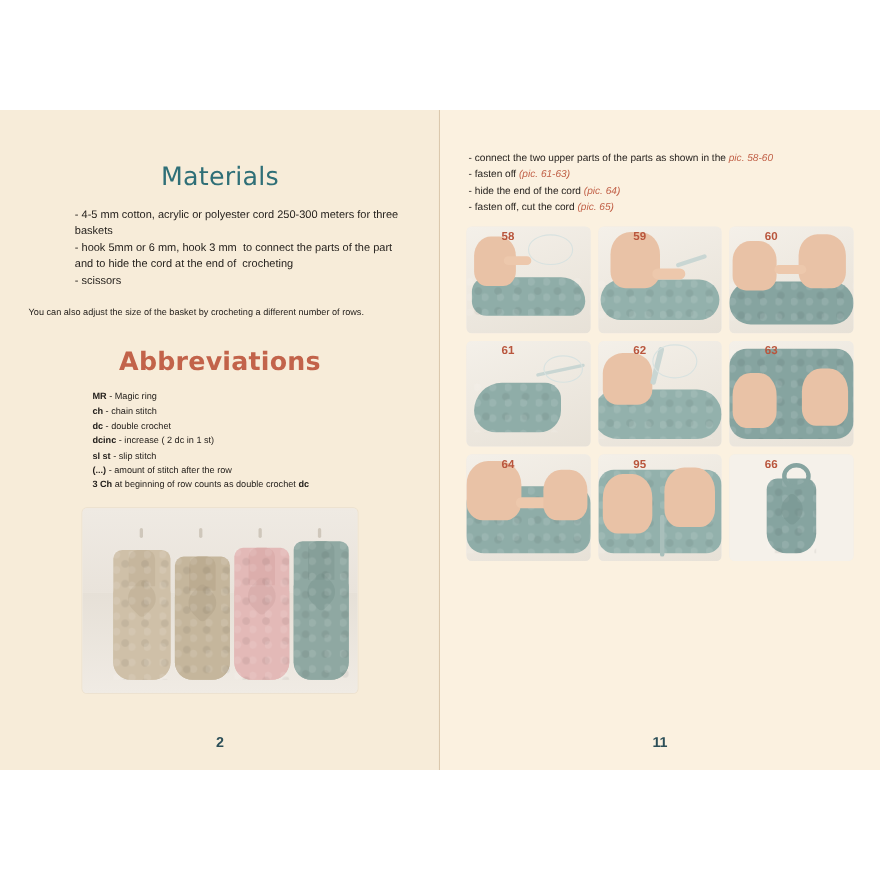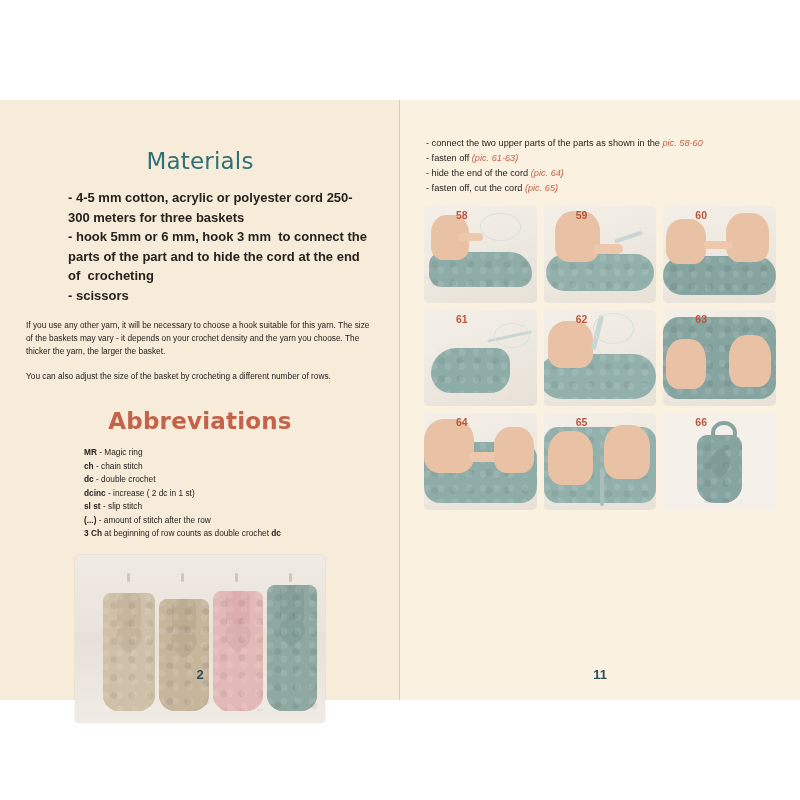--- a/index.html
+++ b/index.html
@@ -52,25 +52,24 @@
     margin: 18px 0 14px 0;
     letter-spacing: 0.2px;
   }
   h1.section-title.abbrev {
     color: #c2634a;
     margin-top: 26px;
     margin-bottom: 12px;
     font-weight: bold;
   }
   .mat-list {
-    font-size: 13px;
+    font-size: 10px;
     line-height: 1.5;
     color: #26221e;
     margin: 0 0 14px 42px;
-    font-weight: bold;
   }
   .mat-list div { white-space: pre-wrap; }
   .para {
     font-size: 8.3px;
     line-height: 1.55;
     color: #26221e;
     margin: 0 0 12px 0;
   }
   .abbr-list {
     font-size: 8.3px;
@@ -212,21 +211,20 @@
   <div class="page left">
 
     <h1 class="section-title">Materials</h1>
 
     <div class="mat-list">
       <div>- 4-5 mm cotton, acrylic or polyester cord 250-300 meters for three baskets</div>
       <div>- hook 5mm or 6 mm, hook 3 mm  to connect the parts of the part and to hide the cord at the end of  crocheting</div>
       <div>- scissors</div>
     </div>
 
-    <p class="para">If you use any other yarn, it will be necessary to choose a hook suitable for this yarn.  The size of the baskets may vary - it depends on your crochet density and the yarn you choose. The thicker the yarn, the larger the basket.</p>
     <p class="para">You can also adjust the size of the basket by crocheting a different number of rows.</p>
 
     <h1 class="section-title abbrev">Abbreviations</h1>
 
     <div class="abbr-list">
       <div><b>MR</b><span> - Magic ring</span></div>
       <div><b>ch</b><span> - chain stitch</span></div>
       <div><b>dc</b><span> - double crochet</span></div>
       <div><b>dcinc</b><span> - increase ( 2 dc in 1 st)</span></div>
       <div><b>sl st</b><span> - slip stitch</span></div>
@@ -369,21 +367,21 @@
 
       <div class="cell">
         <div class="inner">
           <div class="bgtable"></div>
           <div class="yarn t2" style="left:0%; top:14%; width:100%; height:78%; border-radius:14px;"></div>
           <div class="texture" style="top:14%; height:78%;"></div>
           <div class="hand" style="left:4%; top:18%; width:40%; height:56%;"></div>
           <div class="hand" style="left:54%; top:12%; width:40%; height:56%;"></div>
           <div class="hookstick" style="left:50%; top:56%; width:4%; height:40%; background:#a9bfbb;"></div>
         </div>
-        <div class="num">65</div>
+        <div class="num">95</div>
       </div>
 
       <div class="cell">
         <div class="inner">
           <div style="position:absolute; inset:0; background:#f5f1ea;"></div>
           <div class="yarn t3" style="left:30%; top:22%; width:40%; height:70%; border-radius:10px 10px 18px 18px;"></div>
           <div class="texture" style="left:30%; top:22%; width:40%; height:70%;"></div>
           <div style="position:absolute; left:42%; top:8%; width:16%; height:16%; border:4px solid #86a4a0; border-radius:50%;"></div>
           <div class="leaf" style="left:50%; top:40%; width:22px; height:22px; background:#74918c;"></div>
         </div>

